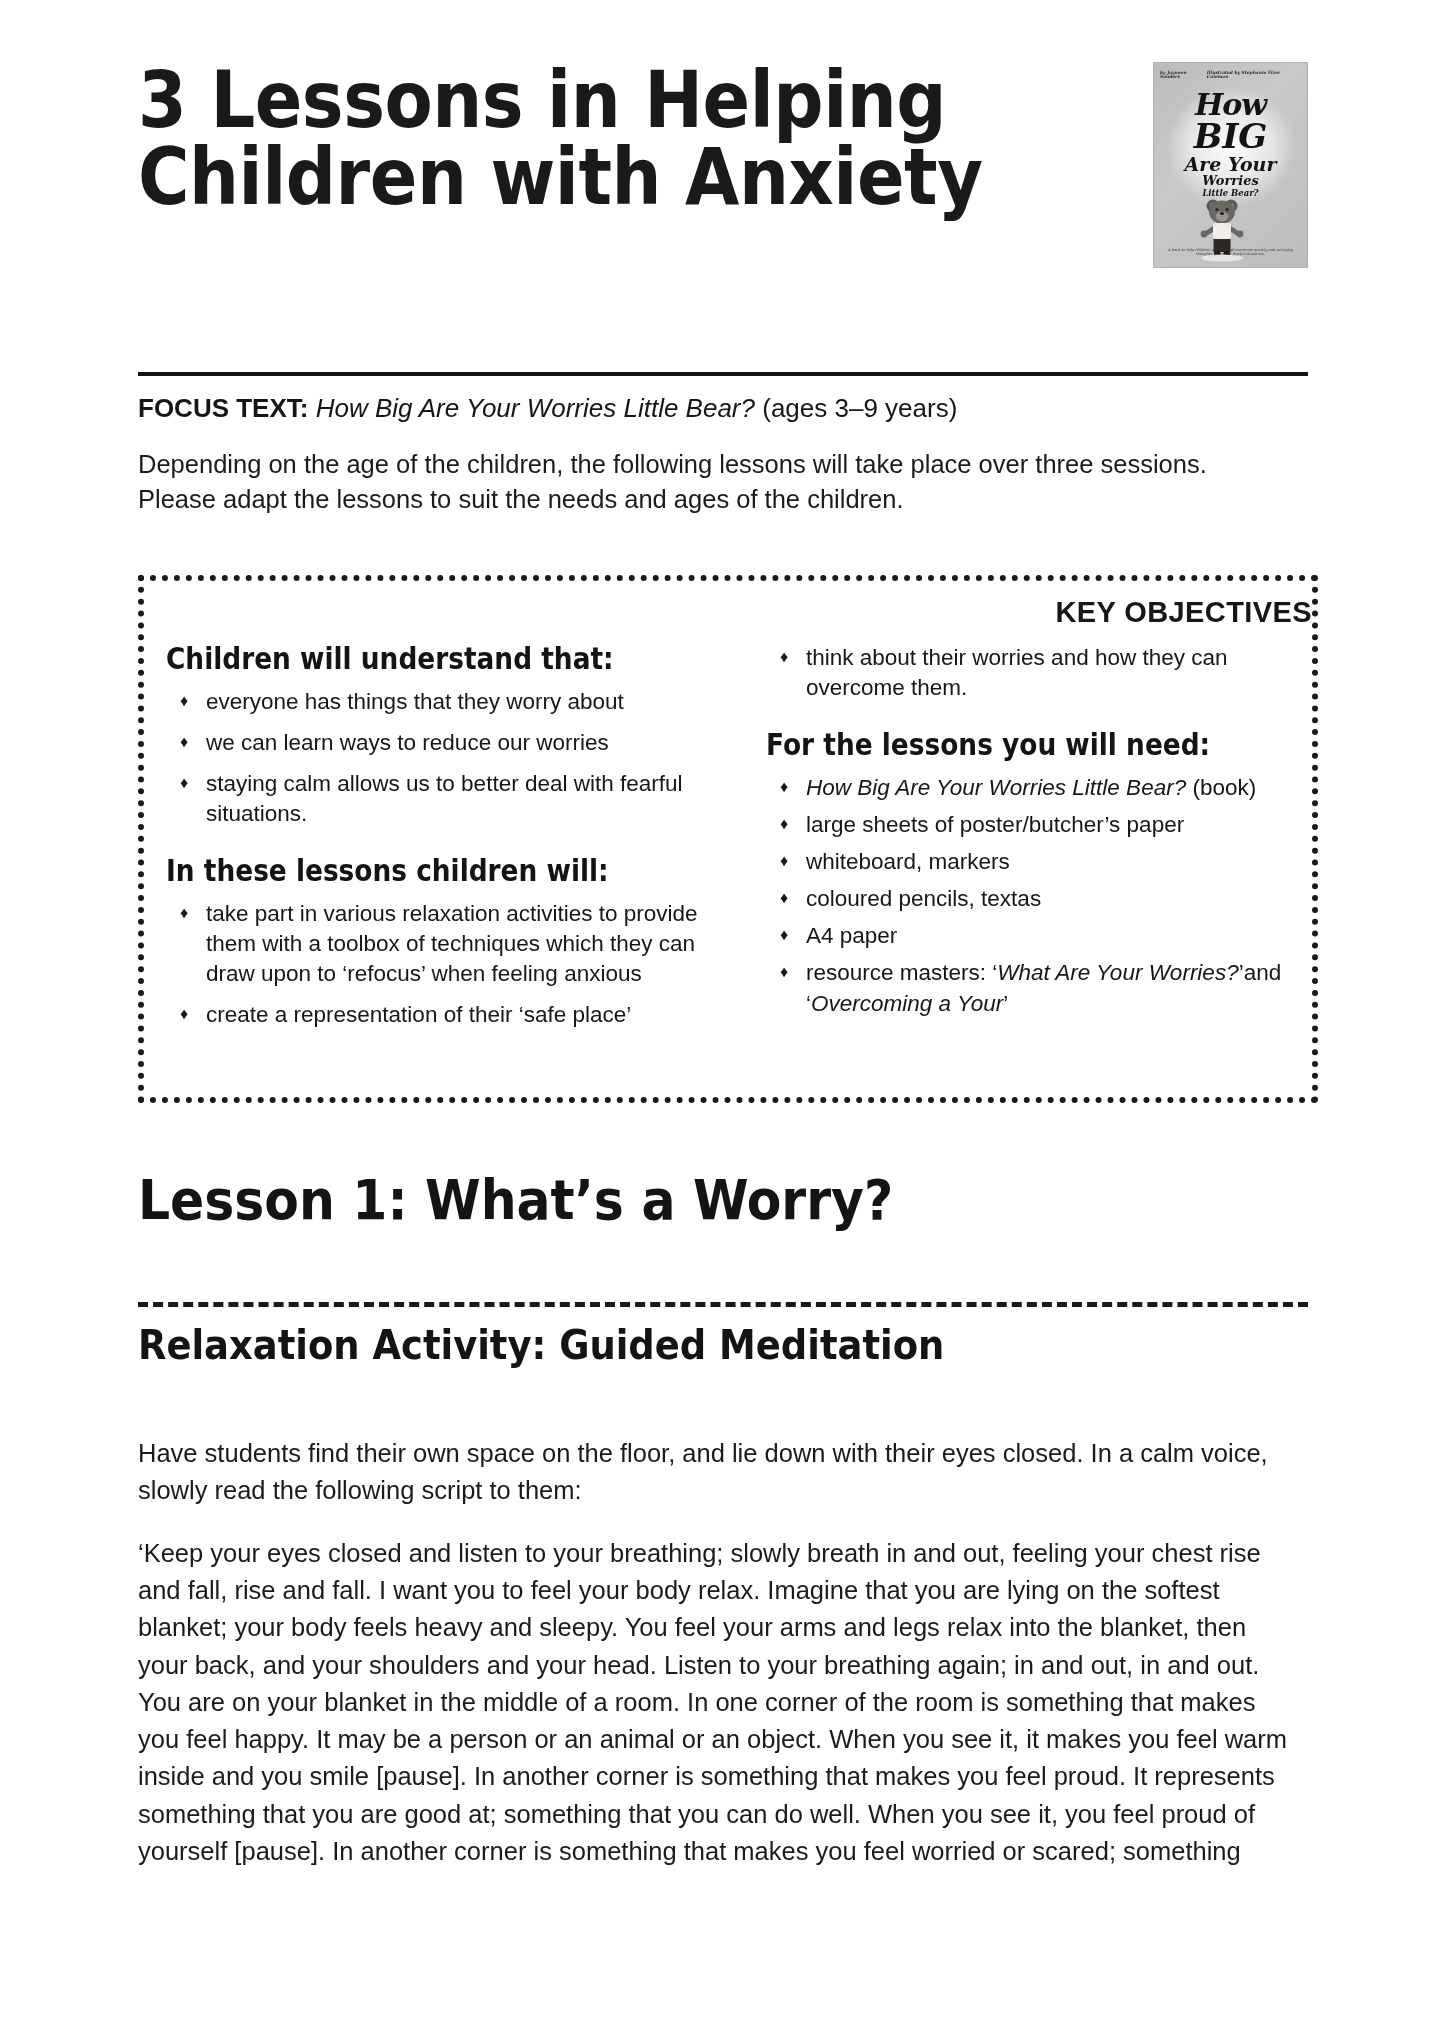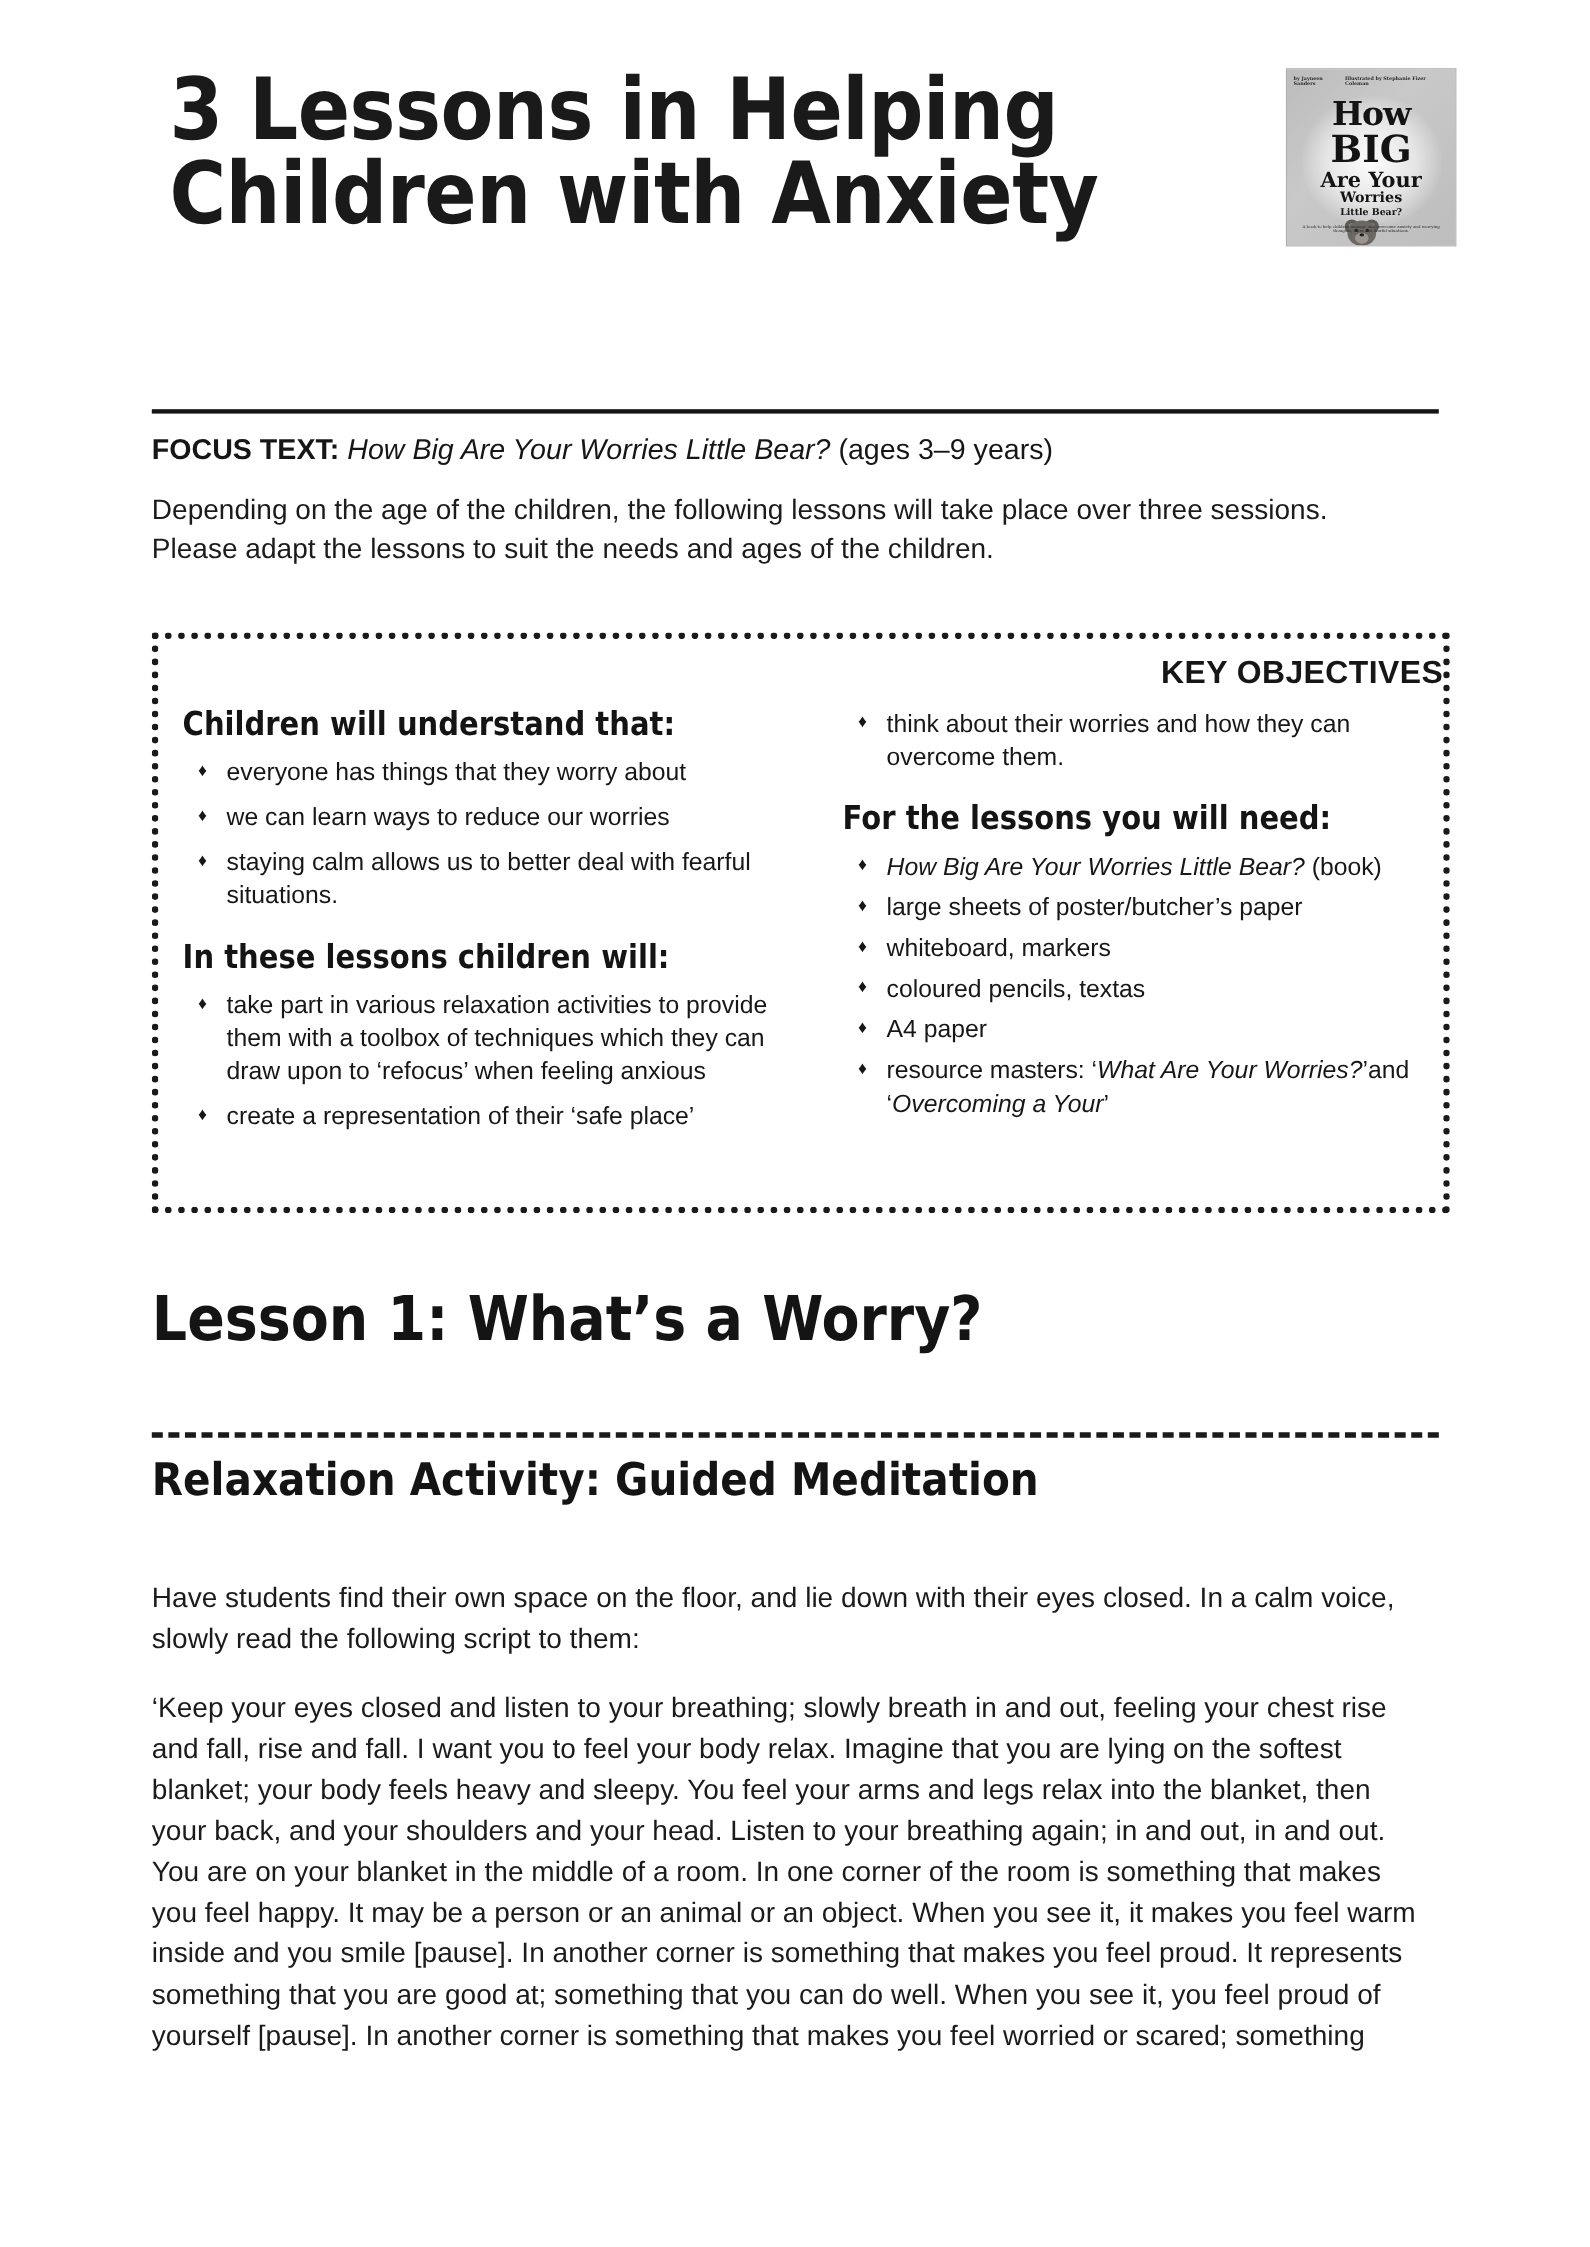--- a/index.html
+++ b/index.html
@@ -20,21 +20,20 @@
     box-sizing: border-box;
   }
 
   
   .header {
     position: absolute;
     left: 138px;
     top: 62px;
     width: 1170px;
     height: 290px;
-    margin-left: 16px;
   }
   .title-block {
     position: absolute;
     left: 0;
     top: 0;
     width: 920px;
   }
   .doc-title {
     font-family: "DejaVu Sans", sans-serif;
     font-weight: bold;
@@ -48,25 +47,26 @@
     white-space: nowrap;
   }
   .doc-title .l2 { display: block; }
 
   
   .book-cover {
     position: absolute;
     right: 0;
     top: 0;
     width: 155px;
-    height: 162px;
+    height: 206px;
     background: linear-gradient(135deg, #bcbcbc 0%, #c9c9c9 40%, #bdbdbd 100%);
     border: 1px solid #b0b0b0;
     box-sizing: border-box;
     overflow: hidden;
+    font-style: italic;
   }
   .cover-glow {
     position: absolute;
     left: 50%;
     top: 24px;
     width: 128px;
     height: 120px;
     margin-left: -64px;
     border-radius: 50%;
     background: radial-gradient(ellipse at center, rgba(255,255,255,0.95) 0%, rgba(255,255,255,0.55) 45%, rgba(255,255,255,0) 72%);

